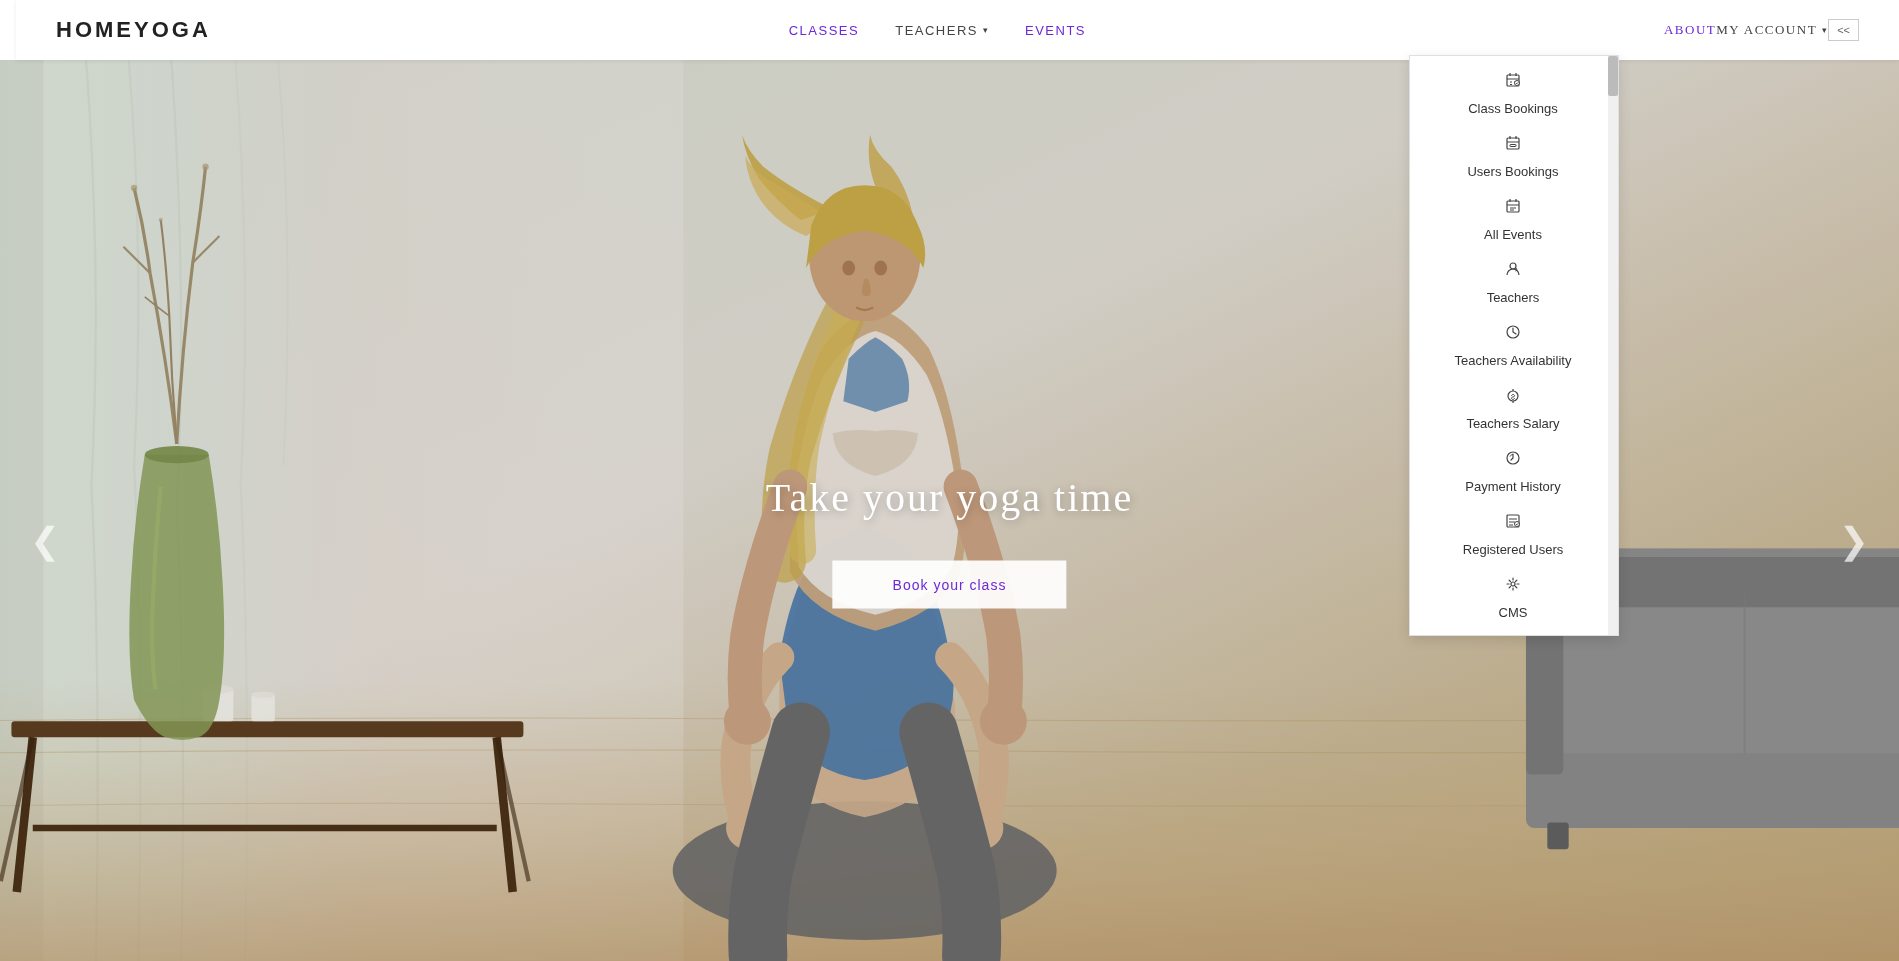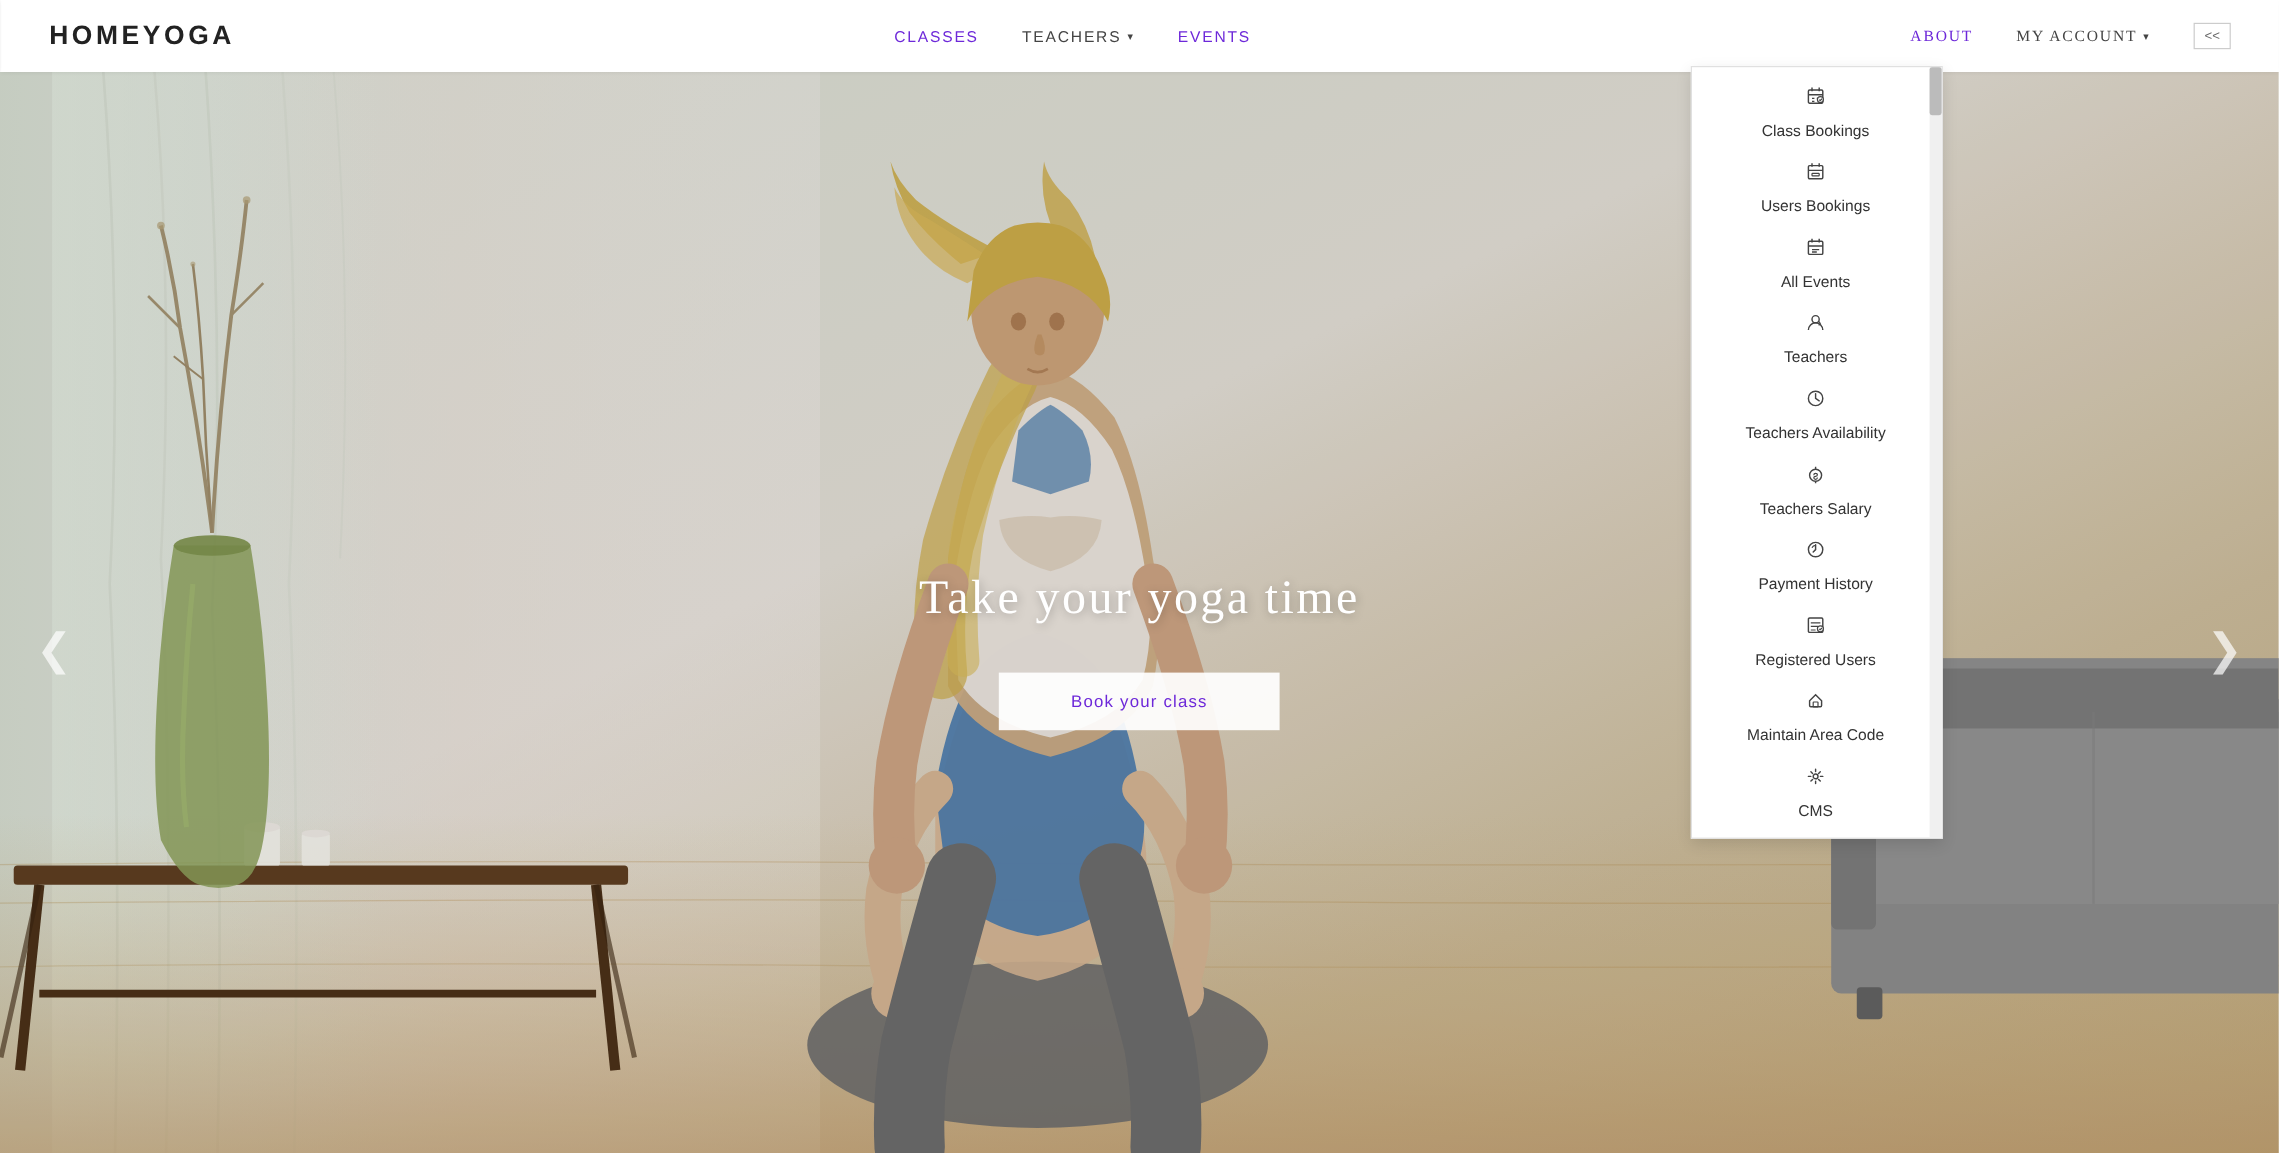--- a/index.html
+++ b/index.html
@@ -1,20 +1,20 @@
 <!DOCTYPE html>
 <html><head>
   <meta charset="utf-8">
   <style>
     * { margin: 0; padding: 0; box-sizing: border-box; }
     body { font-family: 'Georgia', serif; overflow-x: hidden; width: 1899px; }
 
     
     .navbar {
-      position: fixed; top: 0; left: 1px; right: 0; z-index: 1000;
+      position: fixed; top: 0; left: 16px; right: 0; z-index: 1000;
       background: #fff;
       display: flex; align-items: center; justify-content: space-between;
       padding: 0 40px; height: 60px;
       box-shadow: 0 1px 4px rgba(0,0,0,0.08);
     }
     .navbar-brand {
       font-family: 'Helvetica Neue', sans-serif;
       font-size: 22px; font-weight: 700; letter-spacing: 3px;
       color: #222; text-decoration: none;
     }
@@ -27,21 +27,21 @@
       color: #6d28d9; text-transform: uppercase; cursor: pointer;
       text-decoration: none;
     }
     .nav-link-dropdown {
       display: flex; align-items: center; gap: 5px;
       font-size: 13px; letter-spacing: 1.5px; font-weight: 500;
       color: #444; text-transform: uppercase; cursor: pointer;
       position: relative;
     }
     .nav-link-dropdown .arrow { font-size: 9px; }
-    .nav-right { display: flex; align-items: center; gap: 36px; }
+    .nav-right { display: flex; align-items: center; }
     .nav-collapse-btn {
       border: 1px solid #ccc; background: #fff; padding: 4px 8px;
       font-size: 11px; cursor: pointer; color: #666;
     }
 
     
     .dropdown-menu {
       position: fixed; top: 55px; right: 280px;
       background: #fff;
       border: 1px solid #e0e0e0;
@@ -233,29 +233,20 @@
       <svg width="16" height="16" viewBox="0 0 16 16" fill="none">
         <rect x="2" y="2" width="12" height="12" rx="1" stroke="#444" stroke-width="1.2"></rect>
         <path d="M4 6h8M4 9h6M4 12h4" stroke="#444" stroke-width="1"></path>
         <circle cx="12" cy="11" r="2.5" fill="#fff" stroke="#444" stroke-width="1"></circle>
         <path d="M11 11l.8.8 1.5-1.5" stroke="#444" stroke-width="1"></path>
       </svg>
     </span>
     <span>Registered Users</span>
   </div>
 
-  <div class="dropdown-item">
-    <span class="dropdown-icon">
-      <svg width="16" height="16" viewBox="0 0 16 16" fill="none">
-        <path d="M3 12V8l5-5 5 5v4a1 1 0 01-1 1H4a1 1 0 01-1-1z" stroke="#444" stroke-width="1.2"></path>
-        <rect x="6" y="9" width="4" height="4" rx="0.5" stroke="#444" stroke-width="1"></rect>
-      </svg>
-    </span>
-    <span>Maintain Area Code</span>
-  </div>
 
   <div class="dropdown-item">
     <span class="dropdown-icon">
       <svg width="16" height="16" viewBox="0 0 16 16" fill="none">
         <circle cx="8" cy="8" r="2" stroke="#444" stroke-width="1.2"></circle>
         <path d="M8 2v2M8 12v2M2 8h2M12 8h2M4.1 4.1l1.4 1.4M10.5 10.5l1.4 1.4M4.1 11.9l1.4-1.4M10.5 5.5l1.4-1.4" stroke="#444" stroke-width="1.2" stroke-linecap="round"></path>
       </svg>
     </span>
     <span>CMS</span>
   </div>

